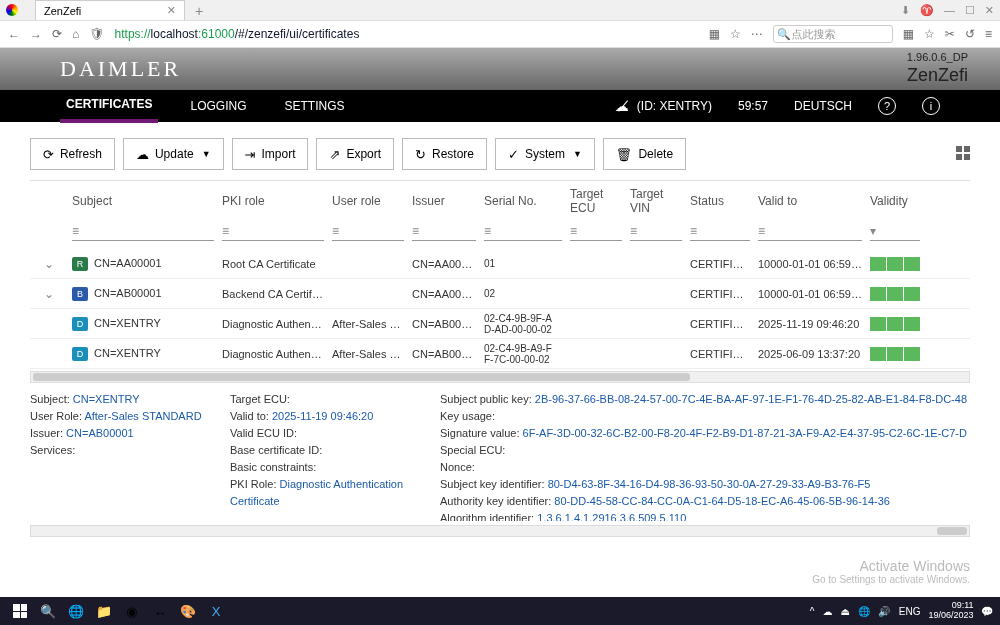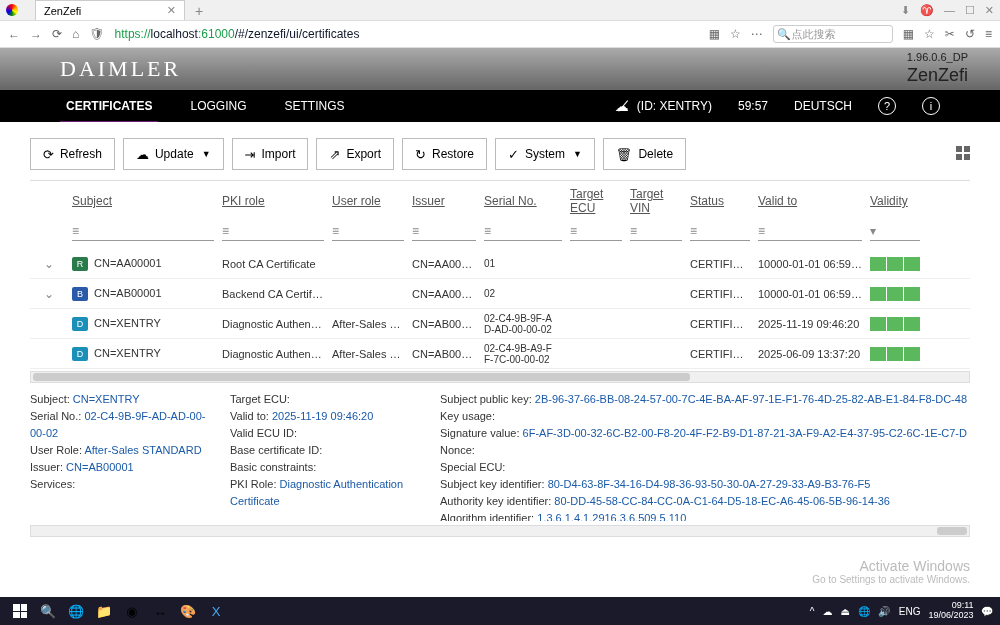--- a/index.html
+++ b/index.html
@@ -25,39 +25,39 @@
 
 
 .app-header { height: 42px; background: linear-gradient(to bottom, #aaa, #888 50%, #666); display: flex; align-items: center; padding: 0 20px 0 60px; }
 .daimler { font-family: Georgia, serif; font-size: 22px; letter-spacing: 3px; color: #fff; font-weight: 300; }
 .app-header .spacer { flex: 1; }
 .ver-box { text-align: right; color: #222; font-size: 11px; line-height: 1.3; padding-right: 12px; }
 .ver-box .big { font-size: 18px; font-weight: 400; }
 
 .nav-bar { height: 32px; background: #000; display: flex; align-items: center; padding: 0 60px; color: #fff; font-size: 12px; gap: 26px; }
 .nav-bar .tab-item { padding: 8px 6px; }
-.nav-bar .tab-item.active { border-bottom: 1px solid #701a75; font-weight: bold; }
+.nav-bar .tab-item.active { border-bottom: 4px solid #701a75; font-weight: bold; }
 .nav-bar .spacer { flex: 1; }
 .nav-bar .id-sect { display: flex; align-items: center; gap: 8px; }
 .nav-bar .cloud-off { font-size: 14px; position: relative; }
 .nav-bar .q-icon { width: 18px; height: 18px; border: 1.5px solid #fff; border-radius: 50%; display: flex; align-items: center; justify-content: center; font-size: 11px; }
 
 
 .content { padding: 16px 30px 0 30px; }
 .toolbar { display: flex; gap: 8px; margin-bottom: 10px; }
 .tbtn { height: 32px; border: 1px solid #bbb; background: #fff; display: flex; align-items: center; padding: 0 12px; font-size: 12px; gap: 6px; cursor: pointer; }
 .tbtn .icon { font-size: 13px; }
 .tbtn .caret { font-size: 9px; margin-left: 2px; }
 .toolbar .spacer { flex: 1; }
 .grid-icon { width: 14px; height: 14px; display: inline-block; background: linear-gradient(#666,#666) 0 0/6px 6px no-repeat, linear-gradient(#666,#666) 8px 0/6px 6px no-repeat, linear-gradient(#666,#666) 0 8px/6px 6px no-repeat, linear-gradient(#666,#666) 8px 8px/6px 6px no-repeat; margin-top: 8px; }
 
 
 .table-wrap { border-top: 1px solid #ddd; }
 .thead { display: flex; height: 40px; align-items: center; font-size: 12px; color: #555; }
-.thead > div { padding: 0 4px; text-decoration: underline; }
+.thead > div { padding: 0 4px; }
 .filter-row { display: flex; height: 24px; margin-bottom: 4px; }
 .filter-row > div { padding: 0 4px; }
 .filter-row .filt { border-bottom: 1px solid #999; height: 20px; color: #888; font-size: 12px; display: flex; align-items: center; }
 .filt-icon::before { content: "≡"; }
 
 .col-sub { width: 150px; } .col-pki { width: 110px; } .col-usr { width: 80px; }
 .col-iss { width: 72px; } .col-ser { width: 86px; } .col-tec { width: 60px; }
 .col-tvn { width: 60px; } .col-sta { width: 68px; } .col-vto { width: 112px; } .col-val { width: 58px; }
 .col-exp { width: 38px; text-align: center; }
 
@@ -318,41 +318,40 @@
         </div>
       </div>
     <div class="scroll-h">
         <div class="thumb"></div>
       </div>
   </div>
 
   <div class="details">
     <div class="col c1">
       <div><span>Subject:</span> <span class="link">CN=XENTRY</span></div>
-      <div><span>Serial No.:</span> <span class="link">02-C4-9B-9F-AD-AD-00-00-02</span></div>
       <div><span>User Role:</span> <span class="link">After-Sales STANDARD</span></div>
       <div><span>Issuer:</span> <span class="link">CN=AB00001</span></div>
       <div><span>Services:</span></div>
 
     </div>
     <div class="col c2">
       <div>Target ECU:</div>
       <div><span>Valid to:</span> <span class="link">2025-11-19 09:46:20</span></div>
       <div>Valid ECU ID:</div>
       <div>Base certificate ID:</div>
       <div>Basic constraints:</div>
       <div><span>PKI Role:</span> <span class="link">Diagnostic Authentication Certificate</span></div>
 
     </div>
     <div class="col c3">
       <div><span>Subject public key:</span> <span class="link">2B-96-37-66-BB-08-24-57-00-7C-4E-BA-AF-97-1E-F1-76-4D-25-82-AB-E1-84-F8-DC-48</span></div>
       <div><span>Key usage:</span></div>
       <div><span>Signature value:</span> <span class="link">6F-AF-3D-00-32-6C-B2-00-F8-20-4F-F2-B9-D1-87-21-3A-F9-A2-E4-37-95-C2-6C-1E-C7-D</span></div>
+      <div><span>Special ECU:</span></div>
       <div><span>Nonce:</span></div>
-      <div><span>Special ECU:</span></div>
       <div><span>Subject key identifier:</span> <span class="link">80-D4-63-8F-34-16-D4-98-36-93-50-30-0A-27-29-33-A9-B3-76-F5</span></div>
       <div><span>Authority key identifier:</span> <span class="link">80-DD-45-58-CC-84-CC-0A-C1-64-D5-18-EC-A6-45-06-5B-96-14-36</span></div>
       <div><span>Algorithm identifier:</span> <span class="link">1.3.6.1.4.1.2916.3.6.509.5.110</span></div>
 
     </div>
   </div>
   <div class="scroll-h2">
       <div class="thumb"></div>
     </div>
 </div>

